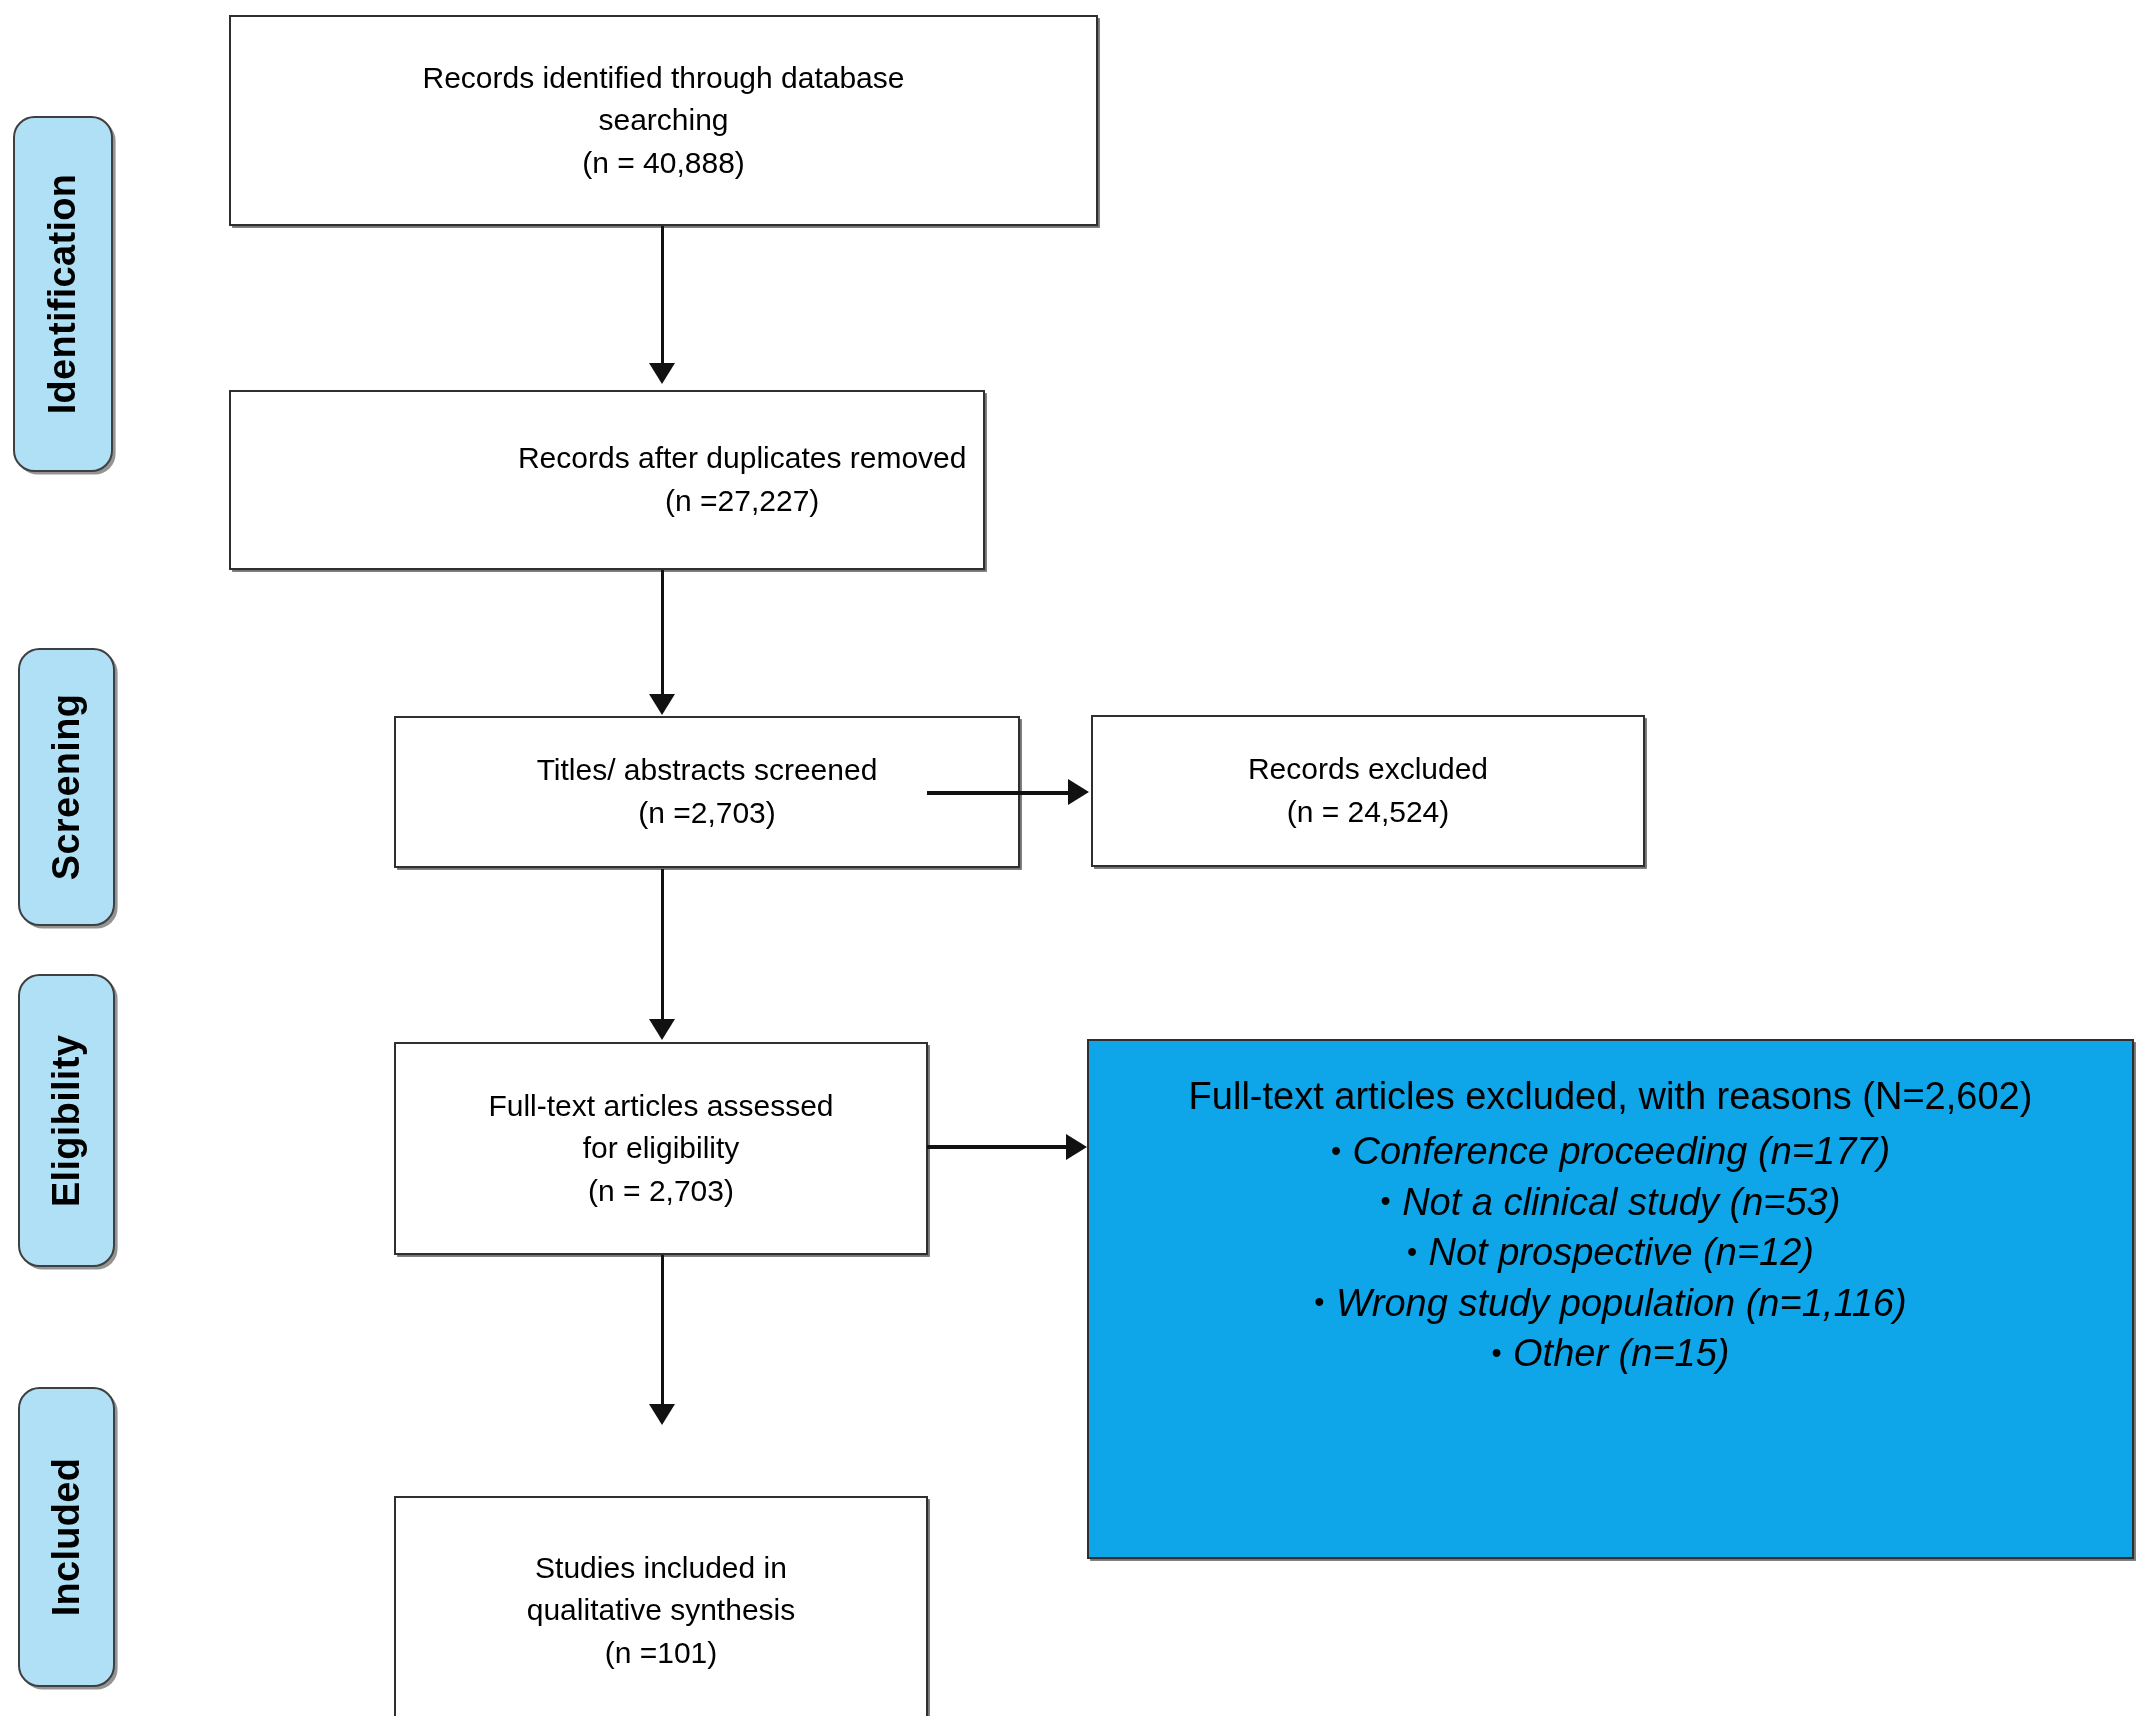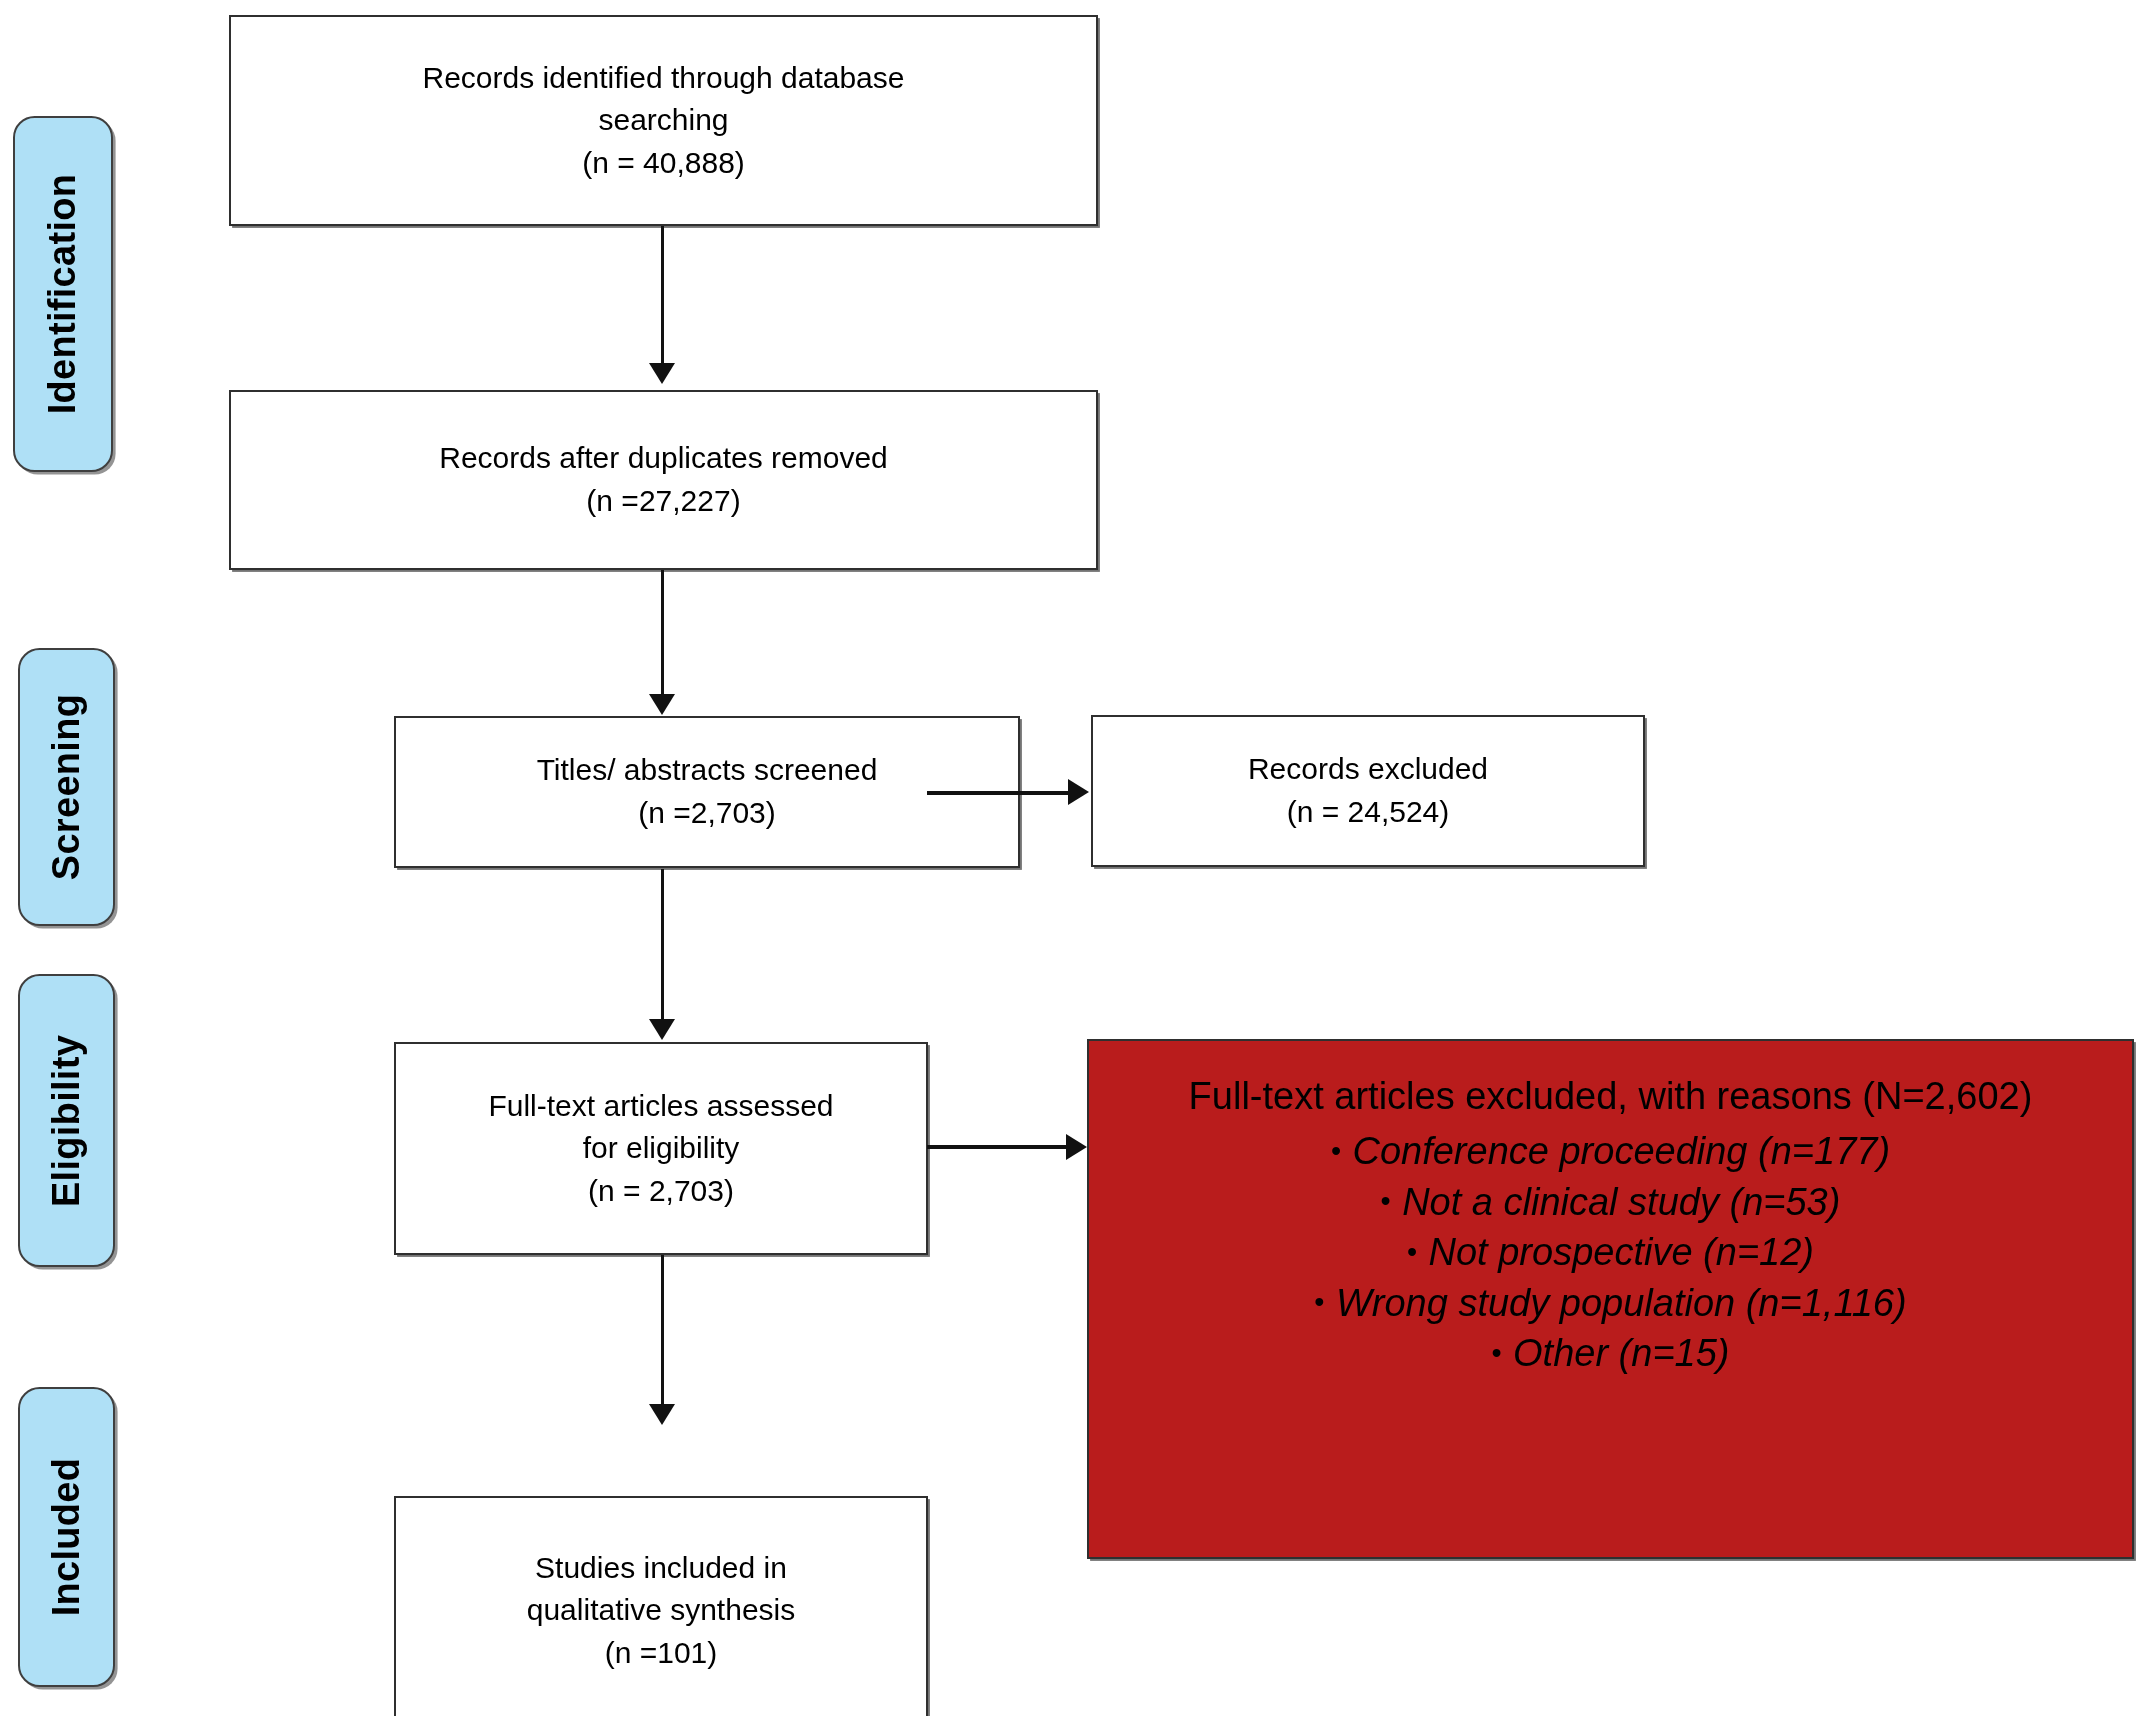--- a/index.html
+++ b/index.html
@@ -58,21 +58,21 @@
     font-size: 30px;
     line-height: 1.42;
     color: #000000;
     padding: 0 16.5px;
     white-space: pre-line;
   }
 
   
   .reasons-box {
     position: absolute;
-    background: #b91c1c;
+    background: #0ea5e9;
     border: 2.5px solid #2f2f2f;
     box-sizing: border-box;
     box-shadow: 2.5px 2.5px 0 -0.6px rgba(70,70,70,0.75);
     padding: 33px 16.5px 25.4px 16.5px;
   }
   .reasons-heading {
     font-size: 38px;
     line-height: 1.2;
     color: #000;
     text-align: center;
@@ -148,21 +148,21 @@
 
   <div class="flow-box" style="left:229px; top:15.2px; width:869px; height:211px;">
     <div class="box-text">Records identified through database
 searching
 (n = 40,888)</div>
   </div>
 
   <div class="v-line" style="left:661px; top:226px; height:138px;"></div>
   <div class="arrow-down" style="left:649px; top:363px;"></div>
 
-  <div class="flow-box" style="left:229px; top:390px; width:869px; height:180px;">
+  <div class="flow-box" style="left:229px; top:390px; width:756px; height:180px;justify-content:flex-end;">
     <div class="box-text">Records after duplicates removed
 (n =27,227)</div>
   </div>
 
   <div class="v-line" style="left:661px; top:570px; height:124px;"></div>
   <div class="arrow-down" style="left:649px; top:694px;"></div>
 
   <div class="flow-box" style="left:394px; top:716px; width:626px; height:152px;">
     <div class="box-text">Titles/ abstracts screened
 (n =2,703)</div>

